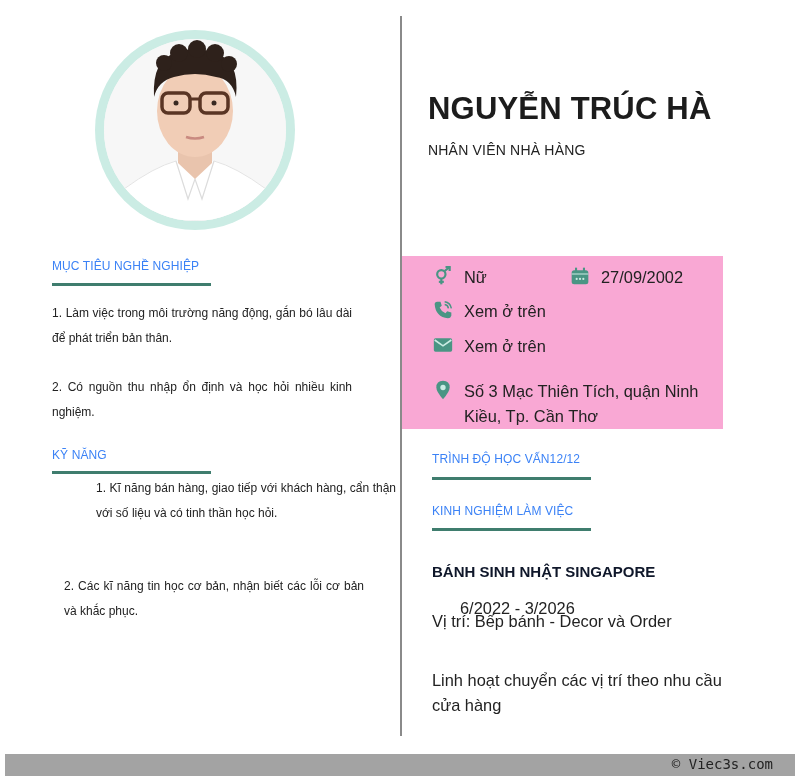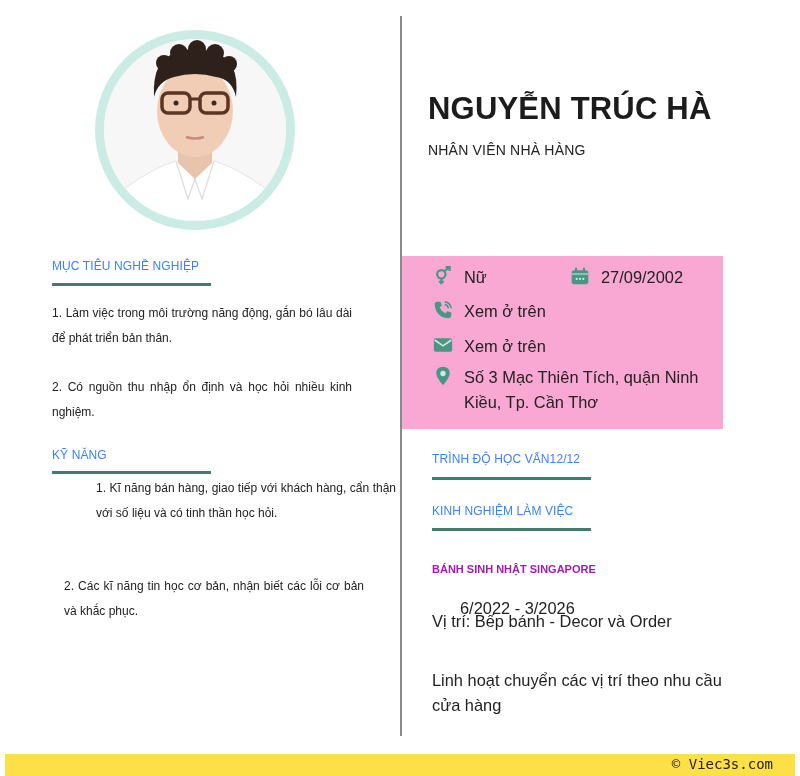--- a/index.html
+++ b/index.html
@@ -43,26 +43,26 @@
 
     
     .contact {
       position: absolute; left: 402px; top: 256px; width: 321px; height: 173px;
       background: #f9a8d4;
     }
     .c-row { position: absolute; display: flex; align-items: flex-start; font-size: 16.4px; color: #222; line-height: 24.5px; }
     .c-icon { width: 22px; height: 22px; margin-right: 10px; display: inline-flex; align-items: center; justify-content: center; flex: 0 0 22px; }
     .c-icon svg { width: 20px; height: 20px; }
 
-    .job-title { position: absolute; left: 432px; top: 563px; font-size: 11px; font-weight: bold; color: #a21caf; white-space: nowrap; }
+    .job-title { position: absolute; left: 432px; top: 563px; font-size: 15px; font-weight: bold; color: #0f172a; white-space: nowrap; }
     .job-line { position: absolute; left: 432px; font-size: 16.4px; color: #222; white-space: nowrap; }
 
     .footer {
       position: absolute; left: 5px; top: 754px; width: 790px; height: 22px;
-      background: #fde047;
+      background: #a3a3a3;
     }
     .footer-text {
       position: absolute; right: 22px; top: 2px; font-family: "DejaVu Sans Mono", "Liberation Mono", monospace;
       font-size: 14px; color: #222; white-space: nowrap;
     }
   </style>
 </head>
 <body>
 
 <div class="divider"></div>
@@ -149,21 +149,21 @@
   </div>
   <div class="c-row" style="left:30px; top:78px;">
     <span class="c-icon">
       <svg viewBox="0 0 24 24">
           <rect x="1" y="4" width="22" height="16" rx="2" fill="#4a9584"></rect>
           <polyline points="2,6 12,13 22,6" fill="none" stroke="#cbece4" stroke-width="2"></polyline>
         </svg>
     </span>
     <span>Xem ở trên</span>
   </div>
-  <div class="c-row" style="left:30px; top:109px; width:290px;">
+  <div class="c-row" style="left:30px; top:123px; width:290px;">
     <span class="c-icon">
       <svg viewBox="0 0 24 24">
           <path d="M12 1 Q20 1 20 9 Q20 14 12 23 Q4 14 4 9 Q4 1 12 1 Z" fill="#4a9584"></path>
           <circle cx="12" cy="9" r="3.2" fill="#cbece4"></circle>
         </svg>
     </span>
     <span>Số 3 Mạc Thiên Tích, quận Ninh Kiều, Tp. Cần Thơ</span>
   </div>
 </div>
 

